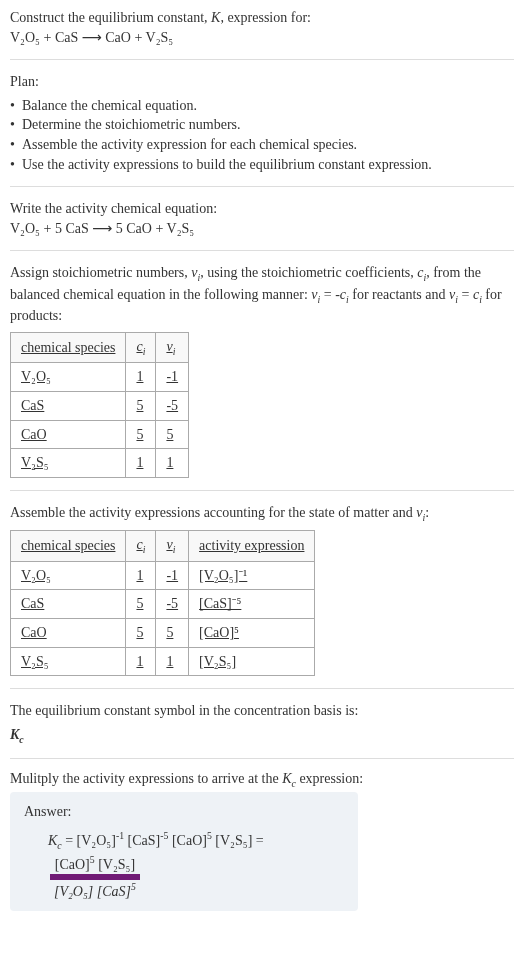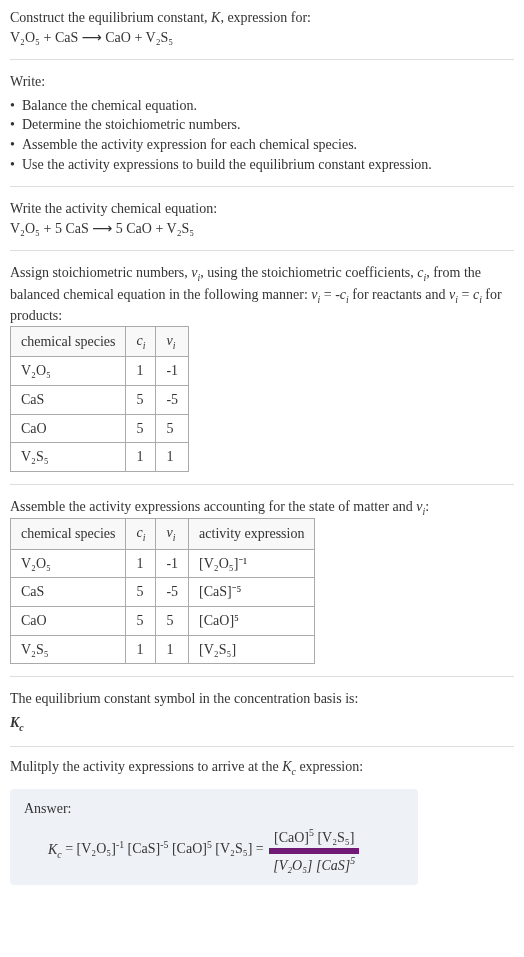--- a/index.html
+++ b/index.html
@@ -16,35 +16,37 @@
   hr.thin { border: none; border-top: 1px solid #ddd; margin: 12px 0; }
   hr.thin2 { border: none; border-top: 1px solid #ddd; margin: 10px 0; }
   .sub { font-size: 0.7em; vertical-align: sub; }
   .sup { font-size: 0.7em; vertical-align: super; }
   .ital { font-style: italic; }
   .bullets { margin-top: 4px; }
   .bullet-line { display: flex; }
   .bullet-mark { width: 12px; flex: 0 0 12px; }
   table.data {
     border-collapse: collapse;
+    margin-top: 6px;
+    text-decoration: underline;
   }
   table.data th, table.data td {
     border: 1px solid #aaa;
     padding: 4px 10px;
     text-align: left;
     font-weight: normal;
   }
   table.data th { background: #f8f8f8; }
   .eq-symbol { margin: 4px 0; font-weight: bold; }
   .answer-box {
     background: #eef2f6;
     border-radius: 4px;
     padding: 10px 14px;
-    width: 408px;
-    margin-top: 10px;
+    width: 348px;
+    margin-top: 1px;
   }
   .answer-label { margin-bottom: 8px; }
   .frac {
     display: inline-block;
     vertical-align: middle;
     text-align: center;
     margin: 0 2px;
   }
   .frac .num { display:block; border-bottom: 6px solid #701a75; padding: 0 4px; }
   .frac .den { display:block; padding: 0 4px; font-style: italic; }
@@ -56,21 +58,21 @@
 <div class="section">
   <div>
     Construct the equilibrium constant, <span class="ital">K</span>, expression for:
   </div>
   <div>V₂O₅ + CaS ⟶ CaO + V₂S₅</div>
 </div>
 
 <hr class="thin">
 
 <div class="section">
-  <div>Write:</div>
+  <div>Plan:</div>
   <div class="bullets">
     <div class="bullet-line">
         <span class="bullet-mark">•</span>
         <span>Balance the chemical equation.</span>
       </div>
     <div class="bullet-line">
         <span class="bullet-mark">•</span>
         <span>Determine the stoichiometric numbers.</span>
       </div>
     <div class="bullet-line">

